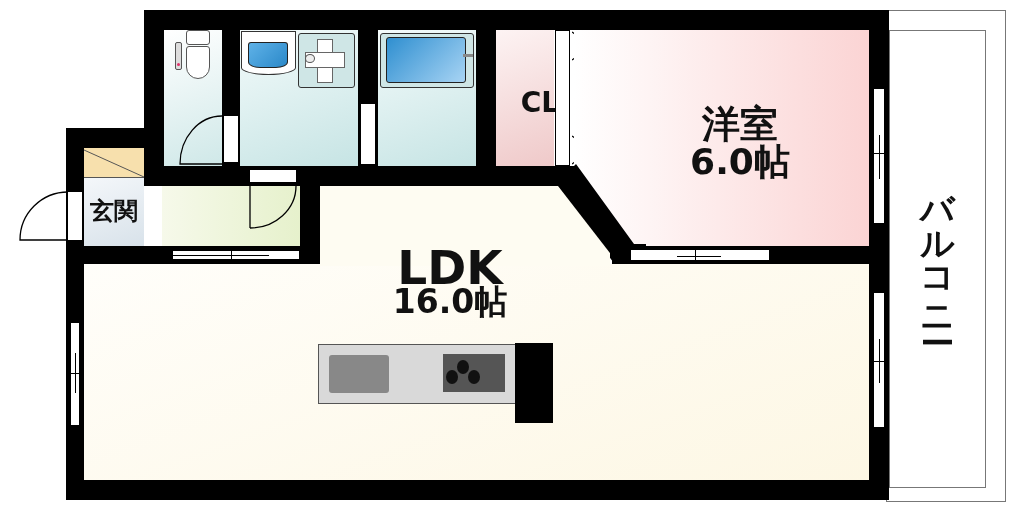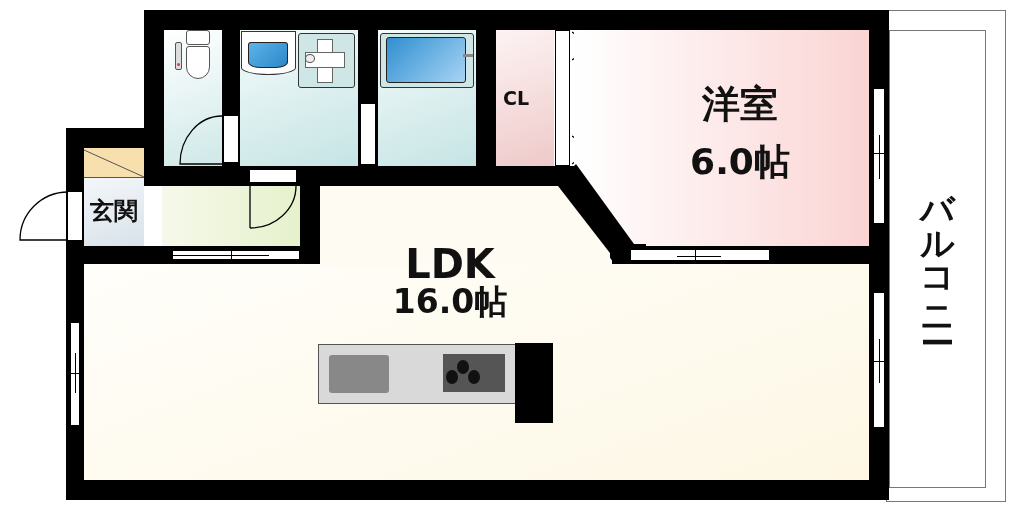--- a/index.html
+++ b/index.html
@@ -81,48 +81,48 @@
 <svg class="abs" style="left:248px;top:184px;" width="52" height="48">
     <path d="M2 44 A46 42 0 0 0 48 2 M2 2 L2 44" fill="none" stroke="#000" stroke-width="1.3"></path>
   </svg>
 <div class="abs wall" style="left:300px;top:166px;width:20px;height:100px;"></div>
 <div class="abs win" style="left:172px;top:250px;width:128px;height:10px;">
   <div class="abs" style="left:58px;top:-1px;width:1px;height:10px;background:#000;"></div>
   <div class="abs" style="left:0;top:4px;width:96px;height:1px;background:#000;"></div>
 </div>
 
 <div class="abs" style="left:496px;top:30px;width:58px;height:136px;background:linear-gradient(160deg,#fdf3f3,#efc9c9);"></div>
-<div class="abs label" style="left:496px;top:88px;width:40px;font-size:19px;">CL</div>
+<div class="abs label" style="left:520px;top:88px;width:40px;font-size:28px;">CL</div>
 <div class="abs door-gap" style="left:555px;top:30px;width:15px;height:136px;border:1px solid #000;"></div>
 <svg class="abs" style="left:572px;top:30px;" width="24" height="34">
     <path d="M0 2 L20 16 L0 30" fill="#fff" stroke="#000" stroke-width="1.2"></path>
   </svg>
 <svg class="abs" style="left:572px;top:134px;" width="24" height="34">
     <path d="M0 2 L20 16 L0 30" fill="#fff" stroke="#000" stroke-width="1.2"></path>
   </svg>
 
 <div class="abs" style="left:574px;top:30px;width:295px;height:216px;background:linear-gradient(90deg,#ffffff,#fbd4d4);clip-path:polygon(0 0,100% 0,100% 100%,55px 100%,0 150px);"></div>
-<div class="abs label" style="left:650px;top:84px;width:180px;font-size:38px;">洋室</div>
+<div class="abs label" style="left:650px;top:104px;width:180px;font-size:38px;">洋室</div>
 <div class="abs label" style="left:650px;top:142px;width:180px;font-size:36px;">6.0帖</div>
 <svg class="abs" style="left:556px;top:164px;" width="90" height="102">
     <path d="M0 20 L20 0 L78 80 L90 80 L90 102 L60 102 Z" fill="#000"></path>
   </svg>
 <div class="abs wall" style="left:612px;top:246px;width:270px;height:18px;"></div>
 <div class="abs win" style="left:630px;top:249px;width:140px;height:12px;">
   <div class="abs" style="left:64px;top:-1px;width:1px;height:12px;background:#000;"></div>
   <div class="abs" style="left:46px;top:6px;width:44px;height:1px;background:#000;"></div>
 </div>
 <div class="abs win" style="left:873px;top:88px;width:12px;height:136px;">
   <div class="abs" style="left:-1px;top:64px;width:12px;height:1px;background:#000;"></div>
   <div class="abs" style="left:5px;top:46px;width:1px;height:44px;background:#000;"></div>
 </div>
 
 <div class="abs" style="left:84px;top:264px;width:785px;height:216px;background:linear-gradient(160deg,#fffefa,#fdf7e4);"></div>
 <div class="abs" style="left:320px;top:186px;width:290px;height:80px;background:#fefcf2;clip-path:polygon(0 0,238px 0,300px 80px,0 80px);"></div>
-<div class="abs label" style="left:350px;top:242px;width:200px;font-size:40px;">LDK</div>
+<div class="abs label" style="left:350px;top:242px;width:200px;font-size:47px;">LDK</div>
 <div class="abs label" style="left:350px;top:284px;width:200px;font-size:33px;">16.0帖</div>
 <div class="abs win" style="left:70px;top:322px;width:10px;height:104px;">
   <div class="abs" style="left:-1px;top:50px;width:10px;height:1px;background:#000;"></div>
   <div class="abs" style="left:4px;top:30px;width:1px;height:40px;background:#000;"></div>
 </div>
 <div class="abs win" style="left:873px;top:292px;width:12px;height:136px;">
   <div class="abs" style="left:-1px;top:68px;width:12px;height:1px;background:#000;"></div>
   <div class="abs" style="left:5px;top:46px;width:1px;height:44px;background:#000;"></div>
 </div>
 

